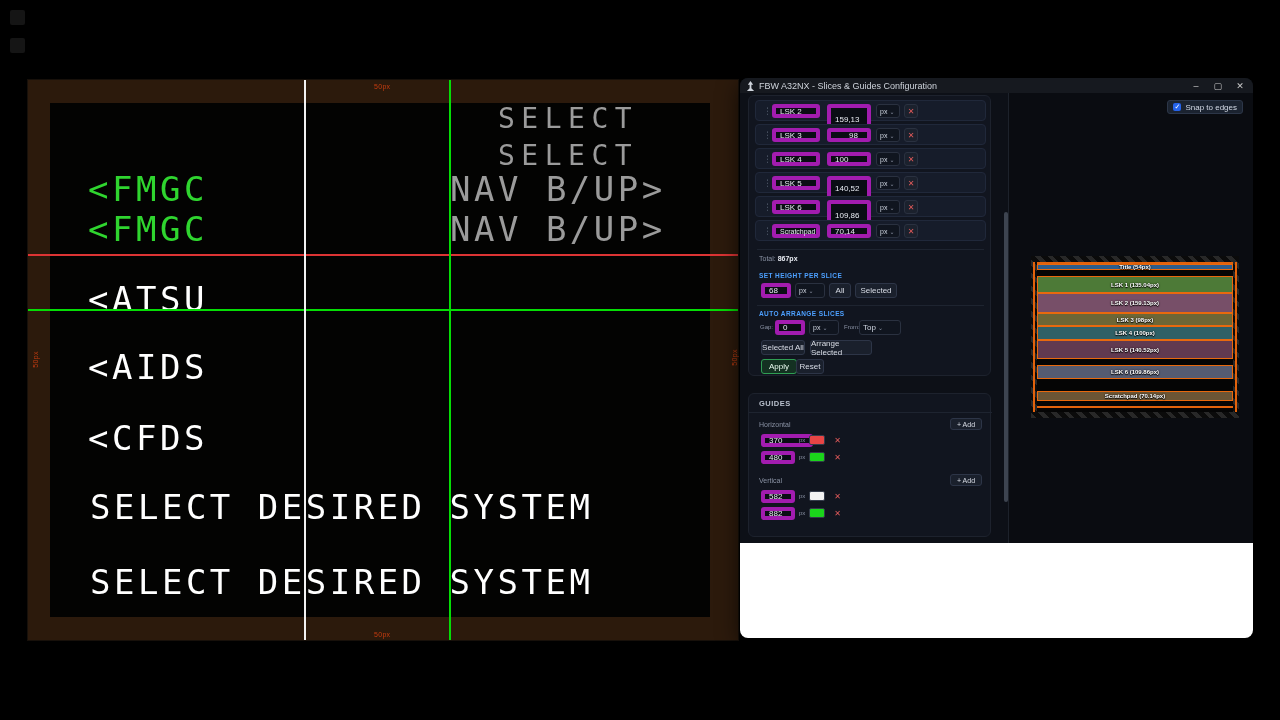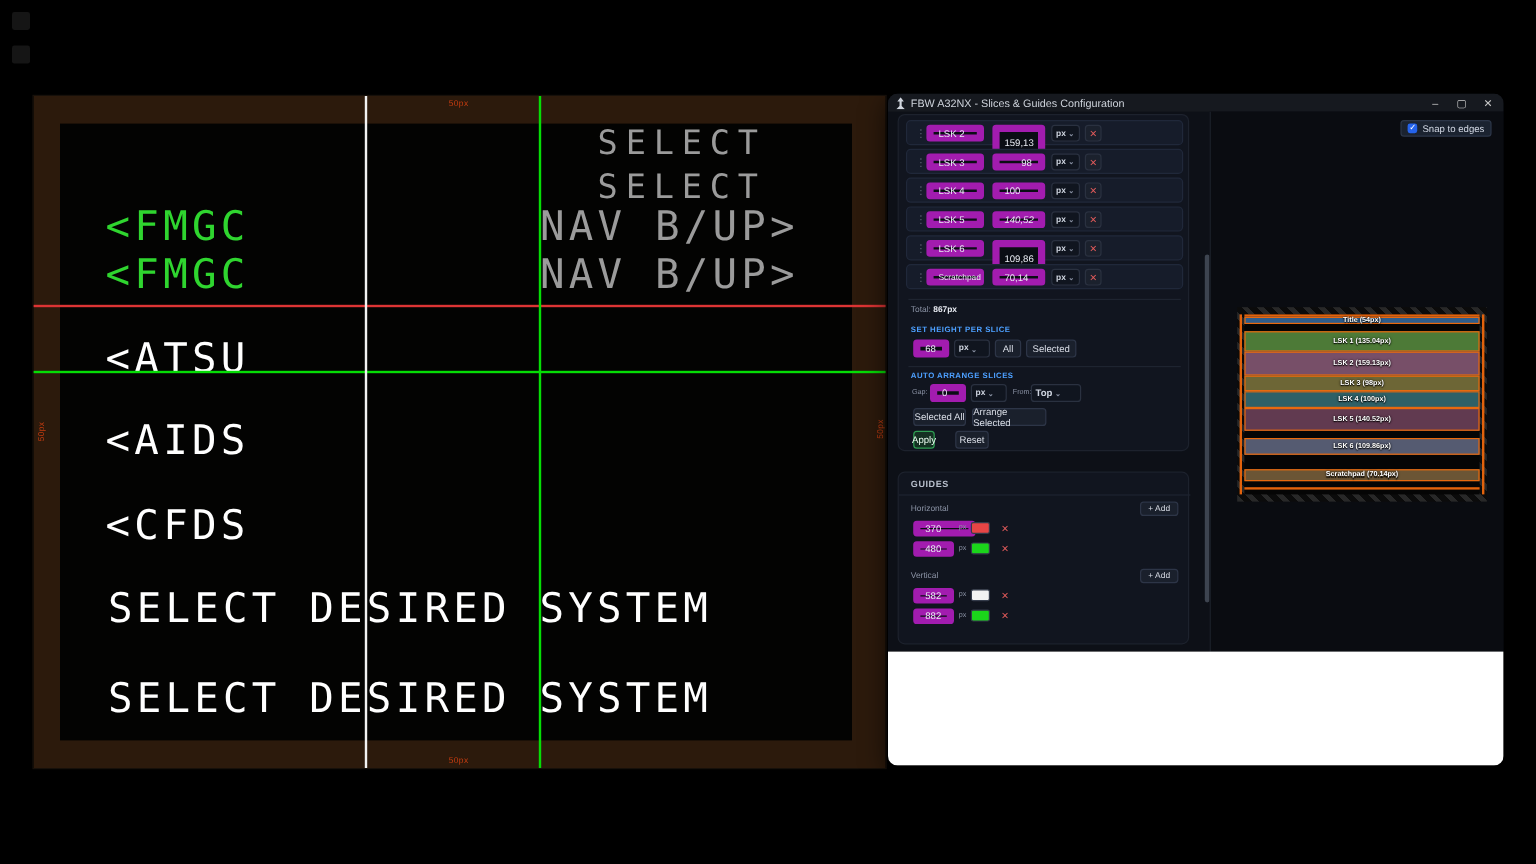--- a/index.html
+++ b/index.html
@@ -30,22 +30,22 @@
   .titlebar { position:absolute; left:0; top:0; width:513px; height:15px; background:#16191f; display:flex; align-items:center; }
   .titlebar-title { font-size:9px; color:#cdd2da; margin-left:4px; }
   .tb-btn { width:22px; height:15px; display:flex; align-items:center; justify-content:center; font-size:9px; color:#c9c9c9; }
   .tb-group { position:absolute; right:2px; top:0; display:flex; }
   .app-icon { width:9px; height:10px; margin-left:6px; }
 
   
   .card { position:absolute; background:#11151f; border:1px solid #1d222d; border-radius:6px; }
   .slice-row { position:absolute; left:6px; width:231px; height:21px; background:#161c2a; border:1px solid #20283a; border-radius:4px; }
   .drag-handle { position:absolute; left:7px; top:4px; color:#5a6374; font-size:9px; line-height:12px; letter-spacing:-3px; }
-  .inp { position:absolute; background:#0a0d14; border:6px solid #a21caf; border-radius:3px; color:#e8ebf2; font-size:8px; display:flex; align-items:center; padding:0 4px; }
-  .sel { position:absolute; background:#10151f; border:1px solid #2a3140; border-radius:3px; color:#cfd5e0; font-size:7px; display:flex; align-items:center; justify-content:flex-start; padding:0 3px;font-weight:bold; }
+  .inp { position:absolute; background:#0a0d14; border:4px solid #a21caf; border-radius:3px; color:#e8ebf2; font-size:8px; display:flex; align-items:center; padding:0 4px; }
+  .sel { position:absolute; background:#10151f; border:1px solid #2a3140; border-radius:3px; color:#cfd5e0; font-size:7px; display:flex; align-items:center; justify-content:flex-start; padding:0 3px; }
   .sel .chev { font-size:6px; color:#8b93a5; margin-left:2px; }
   .xbtn { position:absolute; background:#1b212d; border:1px solid #2a3140; border-radius:3px; color:#e05a5a; font-size:8px; display:flex; align-items:center; justify-content:center; }
   .btn { position:absolute; background:#1a202c; border:1px solid #2d3547; border-radius:3px; color:#d9dde6; font-size:8px; display:flex; align-items:center; justify-content:center; }
   .btn-green { background:#143122; border:1px solid #2f9e53; color:#eafbef; }
   .hdr-blue { position:absolute; font-size:6.5px; font-weight:bold; color:#4da0ff; letter-spacing:.4px; }
   .lbl-gray { position:absolute; font-size:7px; color:#8a92a4; }
   .divider { position:absolute; left:8px; width:227px; height:1px; background:#1e2430; }
   .swatch { position:absolute; width:16px; height:10px; border-radius:2px; border:1px solid #343b4a; }
   .addbtn { position:absolute; background:#1a202c; border:1px solid #2d3547; border-radius:3px; color:#d9dde6; font-size:7px; display:flex; align-items:center; justify-content:center; }
 
@@ -142,21 +142,21 @@
         <div class="inp" style="left:71px; top:3px; width:44px; height:14px;">100</div>
         <div class="sel" style="left:120px; top:3px; width:24px; height:14px;">
             <span>px</span>
             <span class="chev">⌄</span>
           </div>
         <div class="xbtn" style="left:148px; top:3px; width:14px; height:14px;">✕</div>
       </div>
       <div class="slice-row" style="top:76px;">
         <span class="drag-handle">⋮⋮</span>
         <div class="inp" style="left:16px; top:3px; width:48px; height:14px;">LSK 5</div>
-        <div class="inp" style="left:71px; top:3px; width:44px; height:14px;font-style:italic;">140,52</div>
+        <div class="inp" style="left:71px; top:3px; width:44px; height:24px;">140,52</div>
         <div class="sel" style="left:120px; top:3px; width:24px; height:14px;">
             <span>px</span>
             <span class="chev">⌄</span>
           </div>
         <div class="xbtn" style="left:148px; top:3px; width:14px; height:14px;">✕</div>
       </div>
       <div class="slice-row" style="top:100px;">
         <span class="drag-handle">⋮⋮</span>
         <div class="inp" style="left:16px; top:3px; width:48px; height:14px;">LSK 6</div>
         <div class="inp" style="left:71px; top:3px; width:44px; height:30px;">109,86</div>
@@ -204,21 +204,21 @@
         </div>
       <div class="lbl-gray" style="left:95px; top:228px; font-size:6px;">From:</div>
       <div class="sel" style="left:110px; top:224px; width:42px; height:15px; font-size:8px;">
           <span>Top</span>
           <span class="chev">⌄</span>
         </div>
 
       <div class="btn" style="left:12px; top:244px; width:44px; height:15px;">Selected All</div>
       <div class="btn" style="left:61px; top:244px; width:62px; height:15px;">Arrange Selected</div>
 
-      <div class="btn btn-green" style="left:12px; top:263px; width:18px; height:15px;">Apply</div>
+      <div class="btn btn-green" style="left:12px; top:263px; width:36px; height:15px;">Apply</div>
       <div class="btn" style="left:47px; top:263px; width:28px; height:15px;">Reset</div>
     </div>
 
     <div class="card" style="left:8px; top:315px; width:243px; height:144px;">
       <div class="lbl-gray" style="left:10px; top:5px; font-size:7.5px; font-weight:bold; color:#b9c0cd; letter-spacing:.5px;">GUIDES</div>
       <div class="divider" style="top:18px; left:0; width:243px;"></div>
 
       <div class="lbl-gray" style="left:10px; top:27px;">Horizontal</div>
       <div class="addbtn" style="right:8px; top:24px; width:32px; height:12px;">+ Add</div>
 

